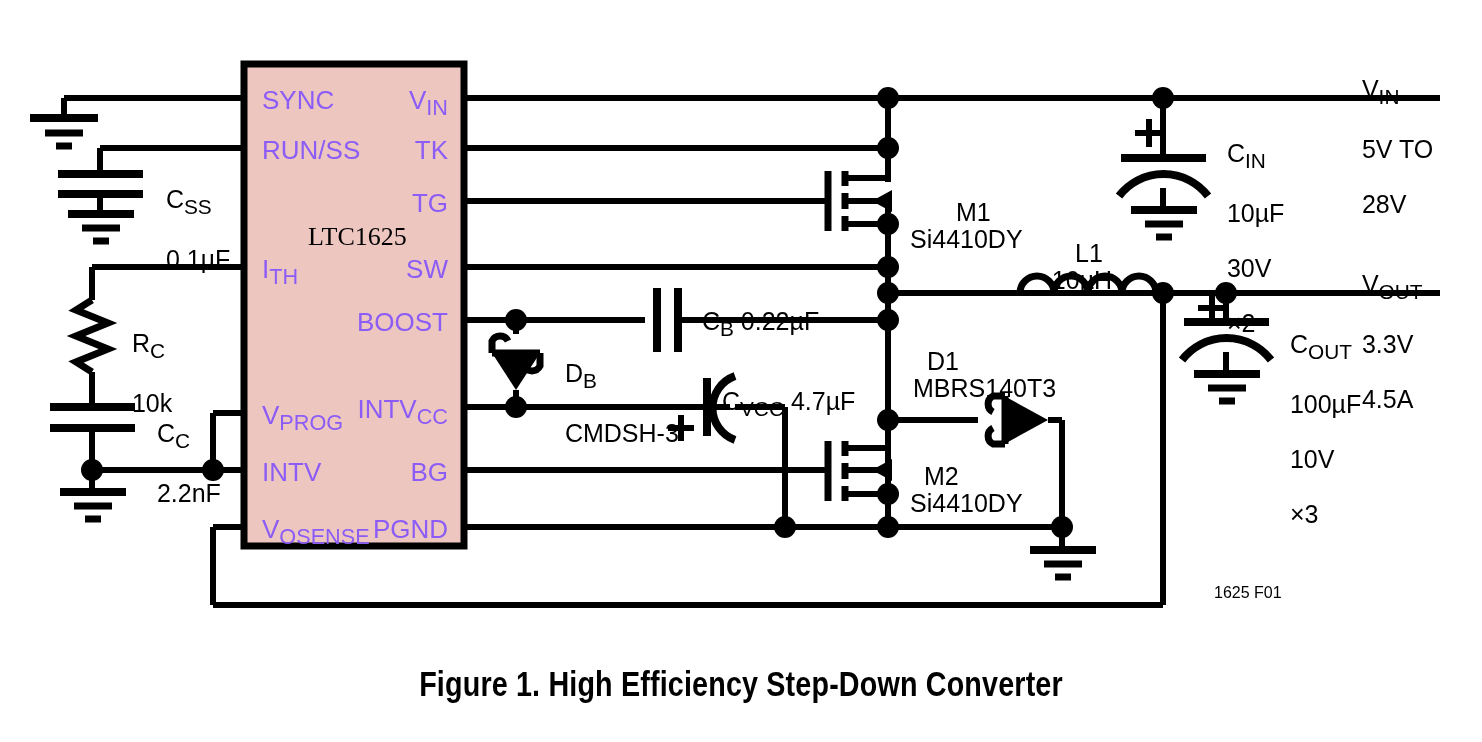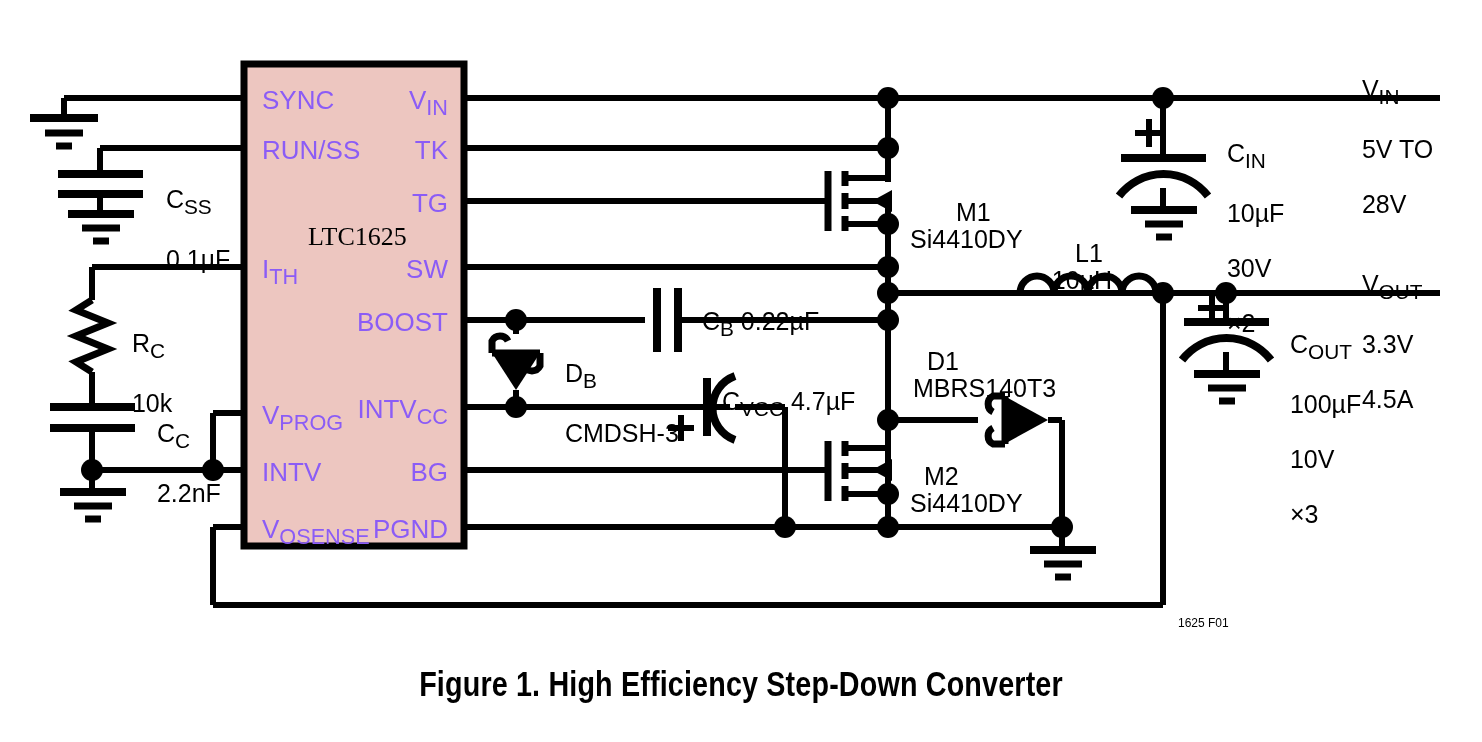--- a/index.html
+++ b/index.html
@@ -5,21 +5,21 @@
   html,body{margin:0;padding:0;background:#ffffff;}
   body{width:1482px;height:742px;font-family:"Liberation Sans",sans-serif;overflow:hidden;}
   #stage{position:relative;width:1482px;height:742px;background:#fff;}
   svg#schematic{position:absolute;left:0;top:0;width:1482px;height:742px;}
   .pinlbl{position:absolute;font-size:26px;color:#8b5cf6;white-space:nowrap;}
   .pinlbl.r{text-align:right;}
   .partlbl{position:absolute;font-size:25px;color:#000;white-space:pre;line-height:1.1;}
   #caption{position:absolute;left:0;top:664px;width:1482px;text-align:center;
            font-family:"Liberation Sans",sans-serif;font-weight:bold;font-size:35px;
            color:#000;transform:scaleX(0.82);transform-origin:50% 50%;letter-spacing:0.2px;}
-  #figid{position:absolute;left:1178px;top:584px;font-size:12px;color:#000;margin-top:32px;}
+  #figid{position:absolute;left:1214px;top:584px;font-size:16px;color:#000;}
   .icname{position:absolute;font-size:26px;color:#000;}
 </style>
 </head>
 <body>
 
 <div id="stage">
 
 <svg id="schematic" viewBox="0 0 1482 742">
   <g fill="none" stroke="#000" stroke-width="6" stroke-linecap="butt">
 

